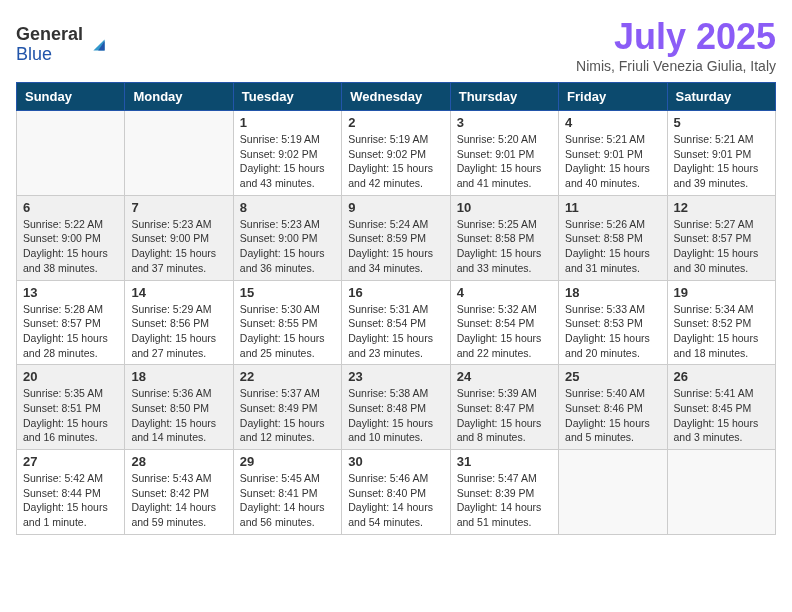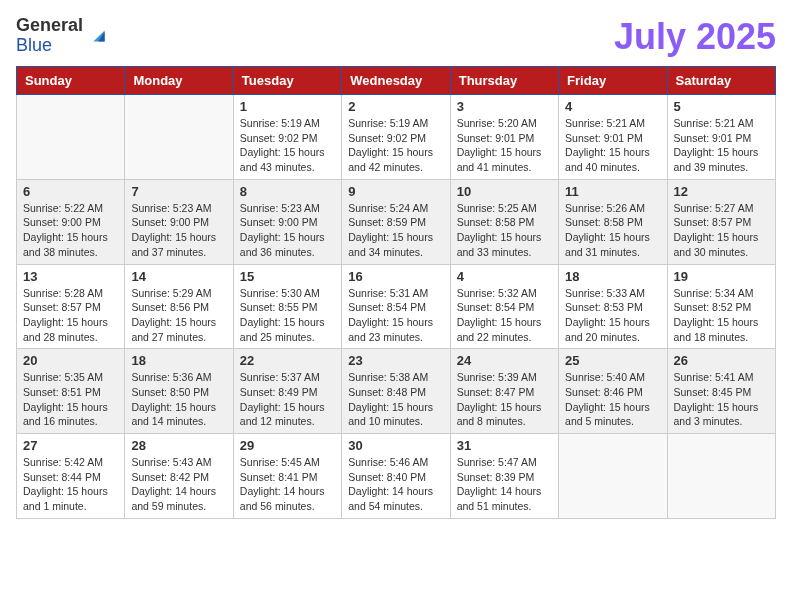--- a/index.html
+++ b/index.html
@@ -6,21 +6,21 @@
     body {
       font-family: Arial, sans-serif;
       background: #fff;
       width: 792px;
       min-height: 612px;
       padding: 16px;
     }
     .header {
       display: flex;
       justify-content: space-between;
-      align-items: flex-start;
+      align-items: center;
       margin-bottom: 4px;
     }
     .logo {
       display: flex;
       align-items: center;
     }
     .logo-text {
       display: flex;
       flex-direction: column;
       line-height: 1.1;
@@ -41,21 +41,21 @@
     .location {
       font-size: 14px;
       color: #555;
     }
     .calendar {
       width: 100%;
       border-collapse: collapse;
       margin-top: 8px;
     }
     .calendar th {
-      background-color: #b91c1c;
+      background-color: #0c4a6e;
       color: #fff;
       text-align: left;
       padding: 6px 8px;
       font-size: 13px;
       font-weight: bold;
       border: 1px solid #2255aa;
     }
     .calendar td {
       border: 1px solid #ccc;
       vertical-align: top;
@@ -92,20 +92,21 @@
       <span style="font-size:18px;font-weight:bold;color:#333;">General</span>
       <span style="font-size:18px;font-weight:normal;color:#2255aa;">Blue</span>
     </div>
     <svg class="logo-icon" viewBox="0 0 30 30" xmlns="http://www.w3.org/2000/svg">
       <polygon points="8,22 22,8 22,22" fill="#3399cc"></polygon>
       <polygon points="14,22 22,10 22,22" fill="#2255aa"></polygon>
     </svg>
   </div>
   <div class="title-block">
     <div class="month-title">July 2025</div>
+    <div class="location">Nimis, Friuli Venezia Giulia, Italy</div>
   </div>
 </div>
 
 <table class="calendar">
   <thead>
     <tr>
     <th>Sunday</th>
         <th>Monday</th>
         <th>Tuesday</th>
         <th>Wednesday</th>

